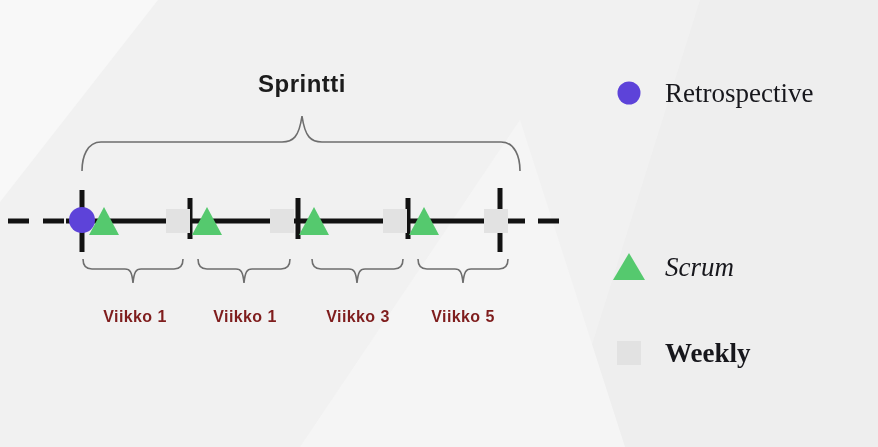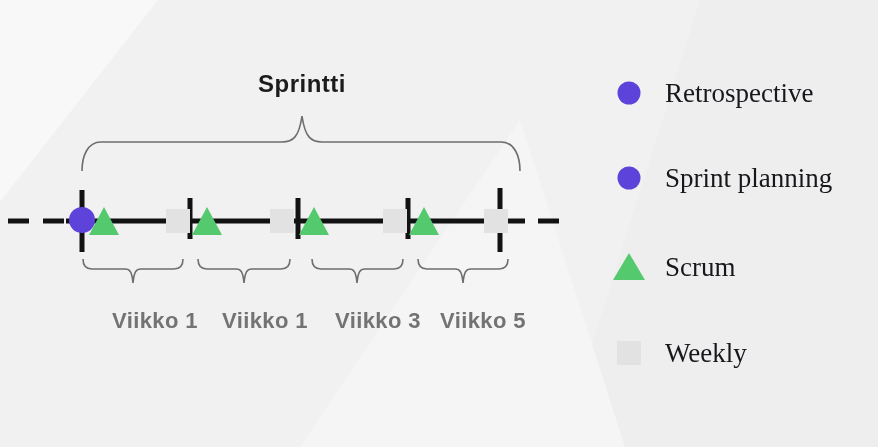--- a/index.html
+++ b/index.html
@@ -15,45 +15,44 @@
   .bg-svg,.diagram-svg{
     position:absolute;left:0;top:0;width:878px;height:447px;display:block;
   }
   .title{
     position:absolute;top:70px;left:302px;transform:translateX(-50%);
     font-size:24px;font-weight:700;letter-spacing:.5px;color:#1c1c1c;
     white-space:nowrap;
   }
   .week-label{
     position:absolute;top:308px;transform:translateX(-50%);
-    font-size:22px;font-weight:700;letter-spacing:.4px;color:#737373;
+    font-size:16px;font-weight:700;letter-spacing:.4px;color:#7f1d1d;
     white-space:nowrap;
-    margin-left:20px;
   }
   .week-label.w1{left:135px;}
   .week-label.w2{left:245px;}
   .week-label.w3{left:358px;text-align:right;}
   .week-label.w4{left:463px;}
   .legend{
     position:absolute;left:613px;top:0;width:265px;height:447px;
   }
   .legend-item{
     position:absolute;left:0;display:flex;align-items:center;height:34px;
   }
   .legend-item .marker{width:34px;height:30px;flex:0 0 34px;}
   .legend-item .marker svg{display:block;}
   .legend-item .label{
     margin-left:18px;
     font-family:"Liberation Serif",serif;
     font-size:27px;color:#17171c;white-space:nowrap;
   }
   .li-0{top:76px;}
   .li-1{top:161px;}
-  .li-2{top:250px;}
-  .li-3{top:336px;}
+  .li-2{top:250px;font-style:italic;}
+  .li-3{top:336px;font-weight:bold;}
 </style>
 </head>
 <body>
 
 <div class="stage">
 
   <svg class="bg-svg" viewBox="0 0 878 447" aria-hidden="true">
     <polygon points="0,0 158,0 0,202" fill="#f8f8f8"></polygon>
     <polygon points="700,0 878,0 878,447 560,447" fill="#eeeeee"></polygon>
     <polygon points="300,447 520,120 625,447" fill="#f5f5f5"></polygon>
@@ -108,28 +107,20 @@
 
     <div class="legend-item li-0">
       <span class="marker">
         <svg width="34" height="30" viewBox="0 0 34 30">
           <circle cx="16" cy="15" r="11.5" fill="#5d43d9"></circle>
         </svg>
       </span>
       <span class="label">Retrospective</span>
     </div>
 
-    <div class="legend-item li-1">
-      <span class="marker">
-        <svg width="34" height="30" viewBox="0 0 34 30">
-          <circle cx="16" cy="15" r="11.5" fill="#5d43d9"></circle>
-        </svg>
-      </span>
-      <span class="label">Sprint planning</span>
-    </div>
 
     <div class="legend-item li-2">
       <span class="marker">
         <svg width="34" height="30" viewBox="0 0 34 30">
           <polygon points="16,1 32,28 0,28" fill="#55c96e"></polygon>
         </svg>
       </span>
       <span class="label">Scrum</span>
     </div>
 

